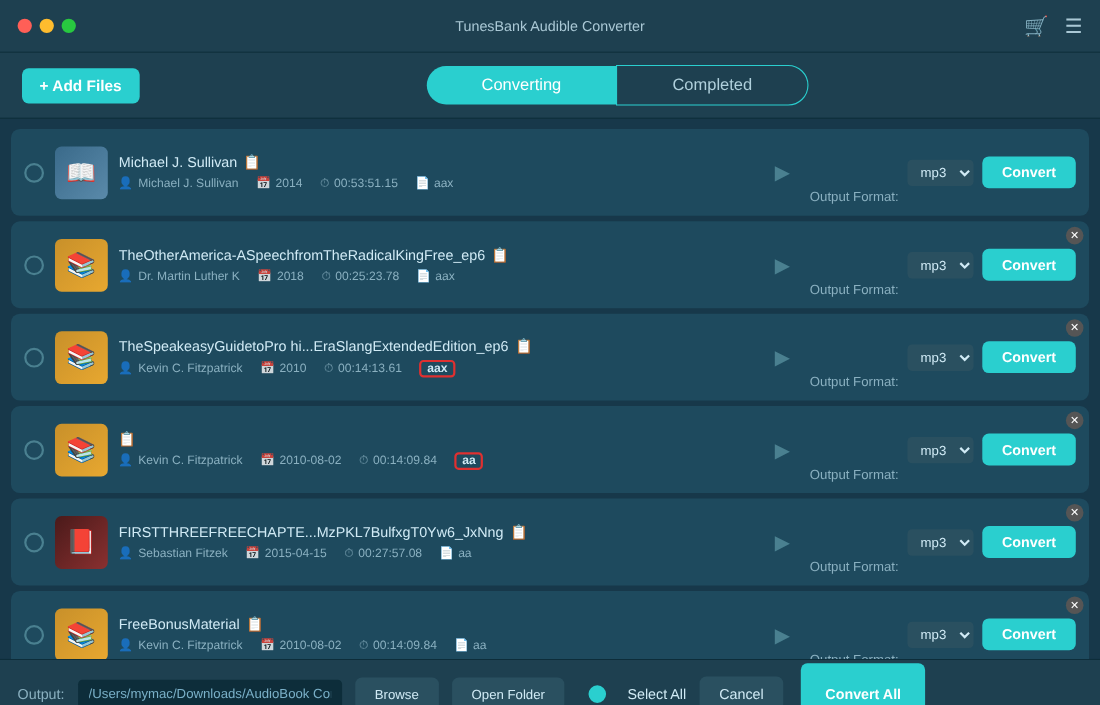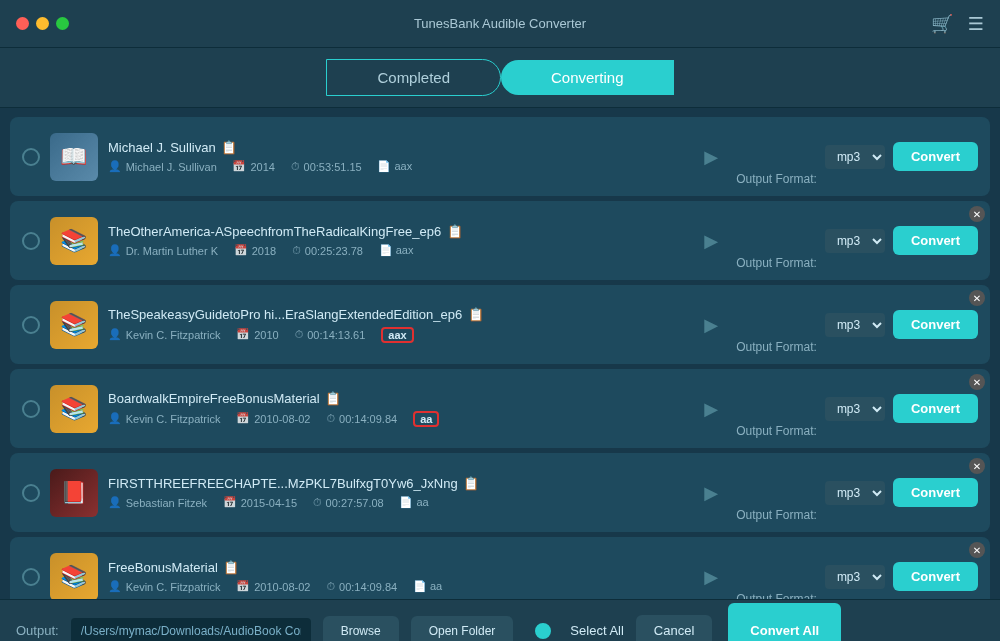--- a/index.html
+++ b/index.html
@@ -344,23 +344,24 @@
     <span class="wc-btn wc-max"></span>
   </div>
   <span class="title-bar-title">TunesBank Audible Converter</span>
   <div class="title-bar-right">
     <span class="title-icon">🛒</span>
     <span class="title-icon">☰</span>
   </div>
 </div>
 
 <div class="toolbar">
+  <button class="add-files-btn">+ Add Files</button>
   <div class="tab-group">
+    <button class="tab-btn tab-converting">Converting</button>
     <button class="tab-btn tab-completed">Completed</button>
-    <button class="tab-btn tab-converting">Converting</button>
   </div>
 </div>
 
 <div class="file-list" id="file-list-container">
     <div class="file-row">
 
     <input type="checkbox" class="file-row-checkbox" style="">
     <div class="file-thumb" style="background: linear-gradient(135deg, #3a6a8a, #5a8aaa); font-size:22px;">
       📖
     </div>
@@ -473,21 +474,20 @@
     </div>
   </div>
     <div class="file-row">
     <div class="close-btn">✕</div>
     <input type="checkbox" class="file-row-checkbox" style="">
     <div class="file-thumb" style="background: linear-gradient(135deg, #c8902a, #e8a830); font-size:22px;">
       📚
     </div>
     <div class="file-info">
       <div class="file-name">
-        <span>BoardwalkEmpireFreeBonusMaterial</span>
         <span class="copy-icon">📋</span>
       </div>
       <div class="file-meta">
         <span class="meta-item">
           <span class="meta-icon">👤</span>
           <span>Kevin C. Fitzpatrick</span>
         </span>
         <span class="meta-item">
           <span class="meta-icon">📅</span>
           <span>2010-08-02</span>

